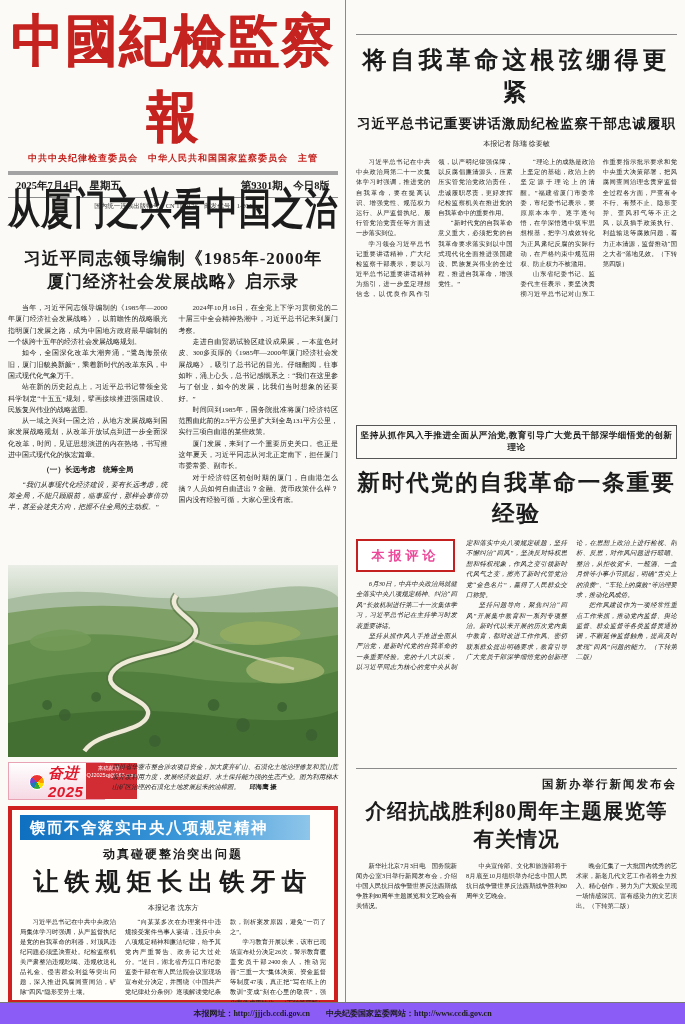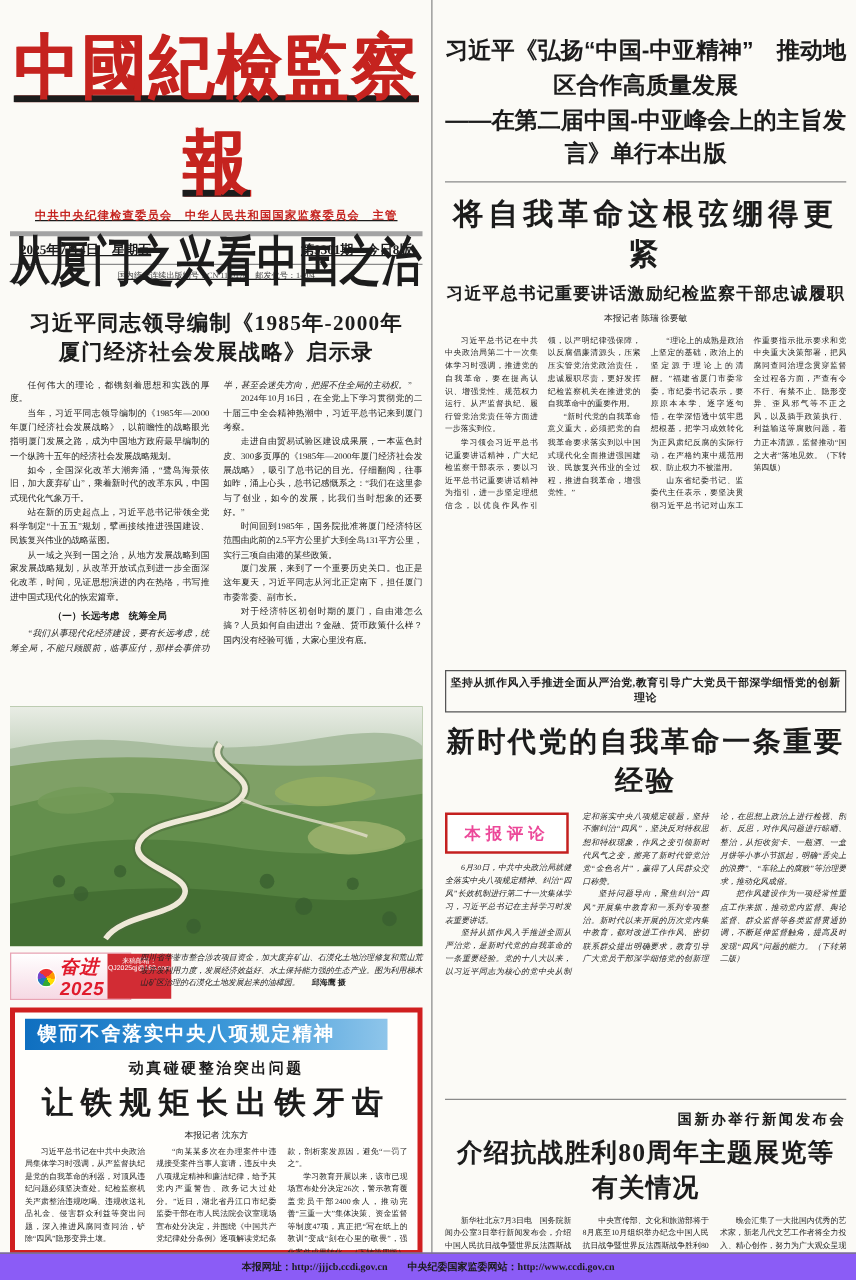--- a/index.html
+++ b/index.html
@@ -6,21 +6,21 @@
   body {
     font-family:"Liberation Serif","DejaVu Serif",serif;
     background:#e8e6e0; color:#1c1c1c;
   }
   .page {
     position:relative; width:685px; height:1024px;
     background:#fbfaf6; margin:0 auto; overflow:hidden;
   }
   
   .col-left { position:absolute; left:0; top:0; width:345px; height:1024px; padding:0 7px 0 8px; }
-  .masthead { height:166px; padding-top:18px;text-decoration:underline; }
+  .masthead { height:166px; padding-top:4px; }
   .brand {
     color:#c5231f; text-align:center; font-weight:bold;
     font-size:52px; line-height:1.35; letter-spacing:2px;
     font-family:"Liberation Serif",serif;
     transform:scaleY(1.08); transform-origin:top center;
     text-shadow:1px 0 0 #c5231f;
   }
   .supervisor {
     color:#c5231f; font-weight:bold; text-align:center;
     font-size:9px; letter-spacing:1px; margin-top:8px;
@@ -196,23 +196,22 @@
       <div class="pubnum">国内统一连续出版物号：CN 11-0176　邮发代号：1-204</div>
     </header>
 
     <section class="xiamen">
       <h1>从厦门之兴看中国之治</h1>
       <div class="subhead">
         <div>习近平同志领导编制《1985年-2000年</div>
         <div>厦门经济社会发展战略》启示录</div>
       </div>
       <div class="article">
-          <p>任何伟大的理论，都镌刻着思想和实践的厚度。</p>
           <p>当年，习近平同志领导编制的《1985年—2000年厦门经济社会发展战略》，以前瞻性的战略眼光指明厦门发展之路，成为中国地方政府最早编制的一个纵跨十五年的经济社会发展战略规划。</p>
-          <p>如今，全国深化改革大潮奔涌，“鹭岛海景依旧，加大废弃矿山”，乘着新时代的改革东风，中国式现代化气象万千。</p>
+          <p>如今，全国深化改革大潮奔涌，“鹭岛海景依旧，厦门旧貌换新颜”，乘着新时代的改革东风，中国式现代化气象万千。</p>
           <p>站在新的历史起点上，习近平总书记带领全党科学制定“十五五”规划，擘画接续推进强国建设、民族复兴伟业的战略蓝图。</p>
           <p>从一域之兴到一国之治，从地方发展战略到国家发展战略规划，从改革开放试点到进一步全面深化改革，时间，见证思想演进的内在热络，书写推进中国式现代化的恢宏篇章。</p>
           <p class="sec-h">（一）长远考虑　统筹全局</p>
           <p class="quote">“我们从事现代化经济建设，要有长远考虑，统筹全局，不能只顾眼前，临事应付，那样会事倍功半，甚至会迷失方向，把握不住全局的主动权。”</p>
           <p>2024年10月16日，在全党上下学习贯彻党的二十届三中全会精神热潮中，习近平总书记来到厦门考察。</p>
           <p>走进自由贸易试验区建设成果展，一本蓝色封皮、300多页厚的《1985年—2000年厦门经济社会发展战略》，吸引了总书记的目光。仔细翻阅，往事如昨，涌上心头，总书记感慨系之：“我们在这里参与了创业，如今的发展，比我们当时想象的还要好。”</p>
           <p>时间回到1985年，国务院批准将厦门经济特区范围由此前的2.5平方公里扩大到全岛131平方公里，实行三项自由港的某些政策。</p>
           <p>厦门发展，来到了一个重要历史关口。也正是这年夏天，习近平同志从河北正定南下，担任厦门市委常委、副市长。</p>
           <p>对于经济特区初创时期的厦门，自由港怎么搞？人员如何自由进出？金融、货币政策什么样？国内没有经验可循，大家心里没有底。</p>
         </div>
@@ -274,24 +273,20 @@
           <p>习近平总书记在中共中央政治局集体学习时强调，从严监督执纪是党的自我革命的利器，对顶风违纪问题必须坚决查处。纪检监察机关严肃整治违规吃喝、违规收送礼品礼金、侵害群众利益等突出问题，深入推进风腐同查同治，铲除“四风”隐形变异土壤。</p>
           <p>“向某某多次在办理案件中违规接受案件当事人宴请，违反中央八项规定精神和廉洁纪律，给予其党内严重警告、政务记大过处分。”近日，湖北省丹江口市纪委监委干部在市人民法院会议室现场宣布处分决定，并围绕《中国共产党纪律处分条例》逐项解读党纪条款，剖析案发原因，避免“一罚了之”。</p>
           <p>学习教育开展以来，该市已现场宣布处分决定26次，警示教育覆盖党员干部2400余人，推动完善“三重一大”集体决策、资金监督等制度47项，真正把“写在纸上的教训”变成“刻在心里的敬畏”，强化案件成果转化。（下转第四版）</p>
         </div>
     </section>
   </div>
 
   <div class="col-right">
 
     <section class="top-story">
-      <h1>
-        <div>习近平《弘扬“中国-中亚精神”　推动地区合作高质量发展</div>
-        <div>——在第二届中国-中亚峰会上的主旨发言》单行本出版</div>
-      </h1>
     </section>
 
     <div class="rule"></div>
 
     <section class="self-rev">
       <h1>将自我革命这根弦绷得更紧</h1>
       <div class="subhead">习近平总书记重要讲话激励纪检监察干部忠诚履职</div>
       <div class="byline">本报记者 陈瑞 徐要敏</div>
       <div class="article">
           <p>习近平总书记在中共中央政治局第二十一次集体学习时强调，推进党的自我革命，要在提高认识、增强党性、规范权力运行、从严监督执纪、履行管党治党责任等方面进一步落实到位。</p>

